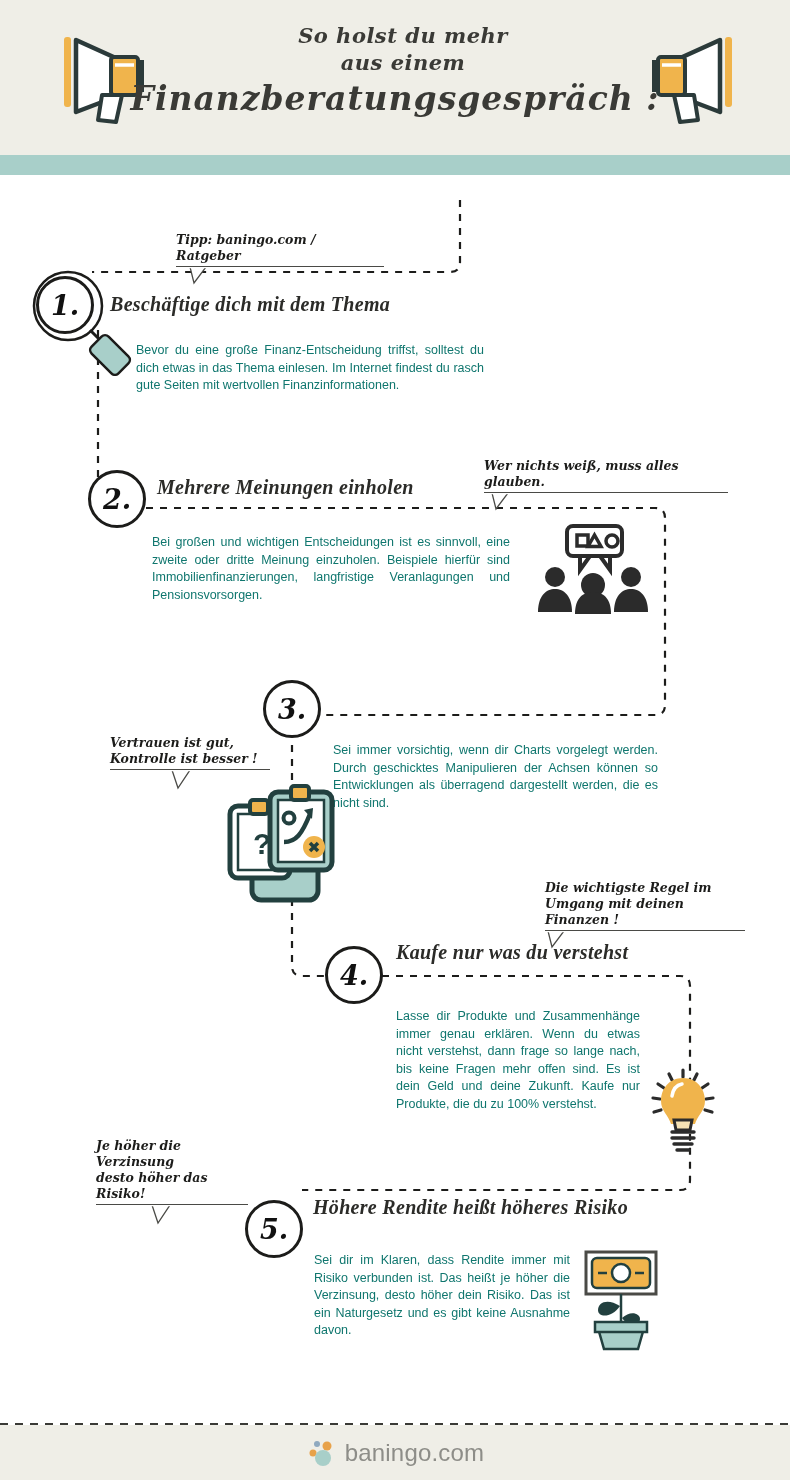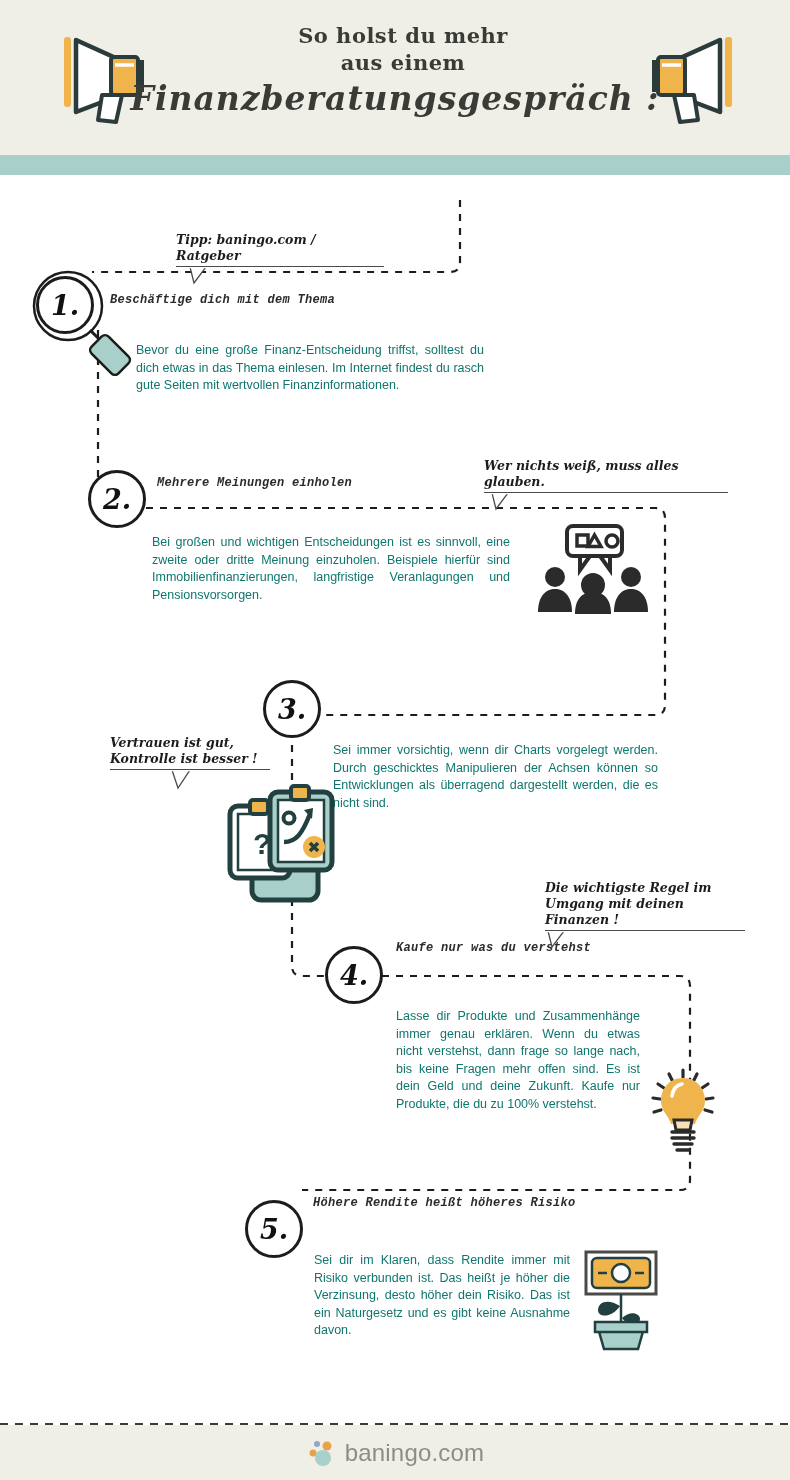--- a/index.html
+++ b/index.html
@@ -27,21 +27,21 @@
     width: 790px; height: 20px;
     background: #a8cfc9;
   }
   #title-block {
     position: absolute; left: 0; top: 22px;
     width: 790px; text-align: center;
     color: #3a3a36;
   }
   .title-line1, .title-line2 {
     font-family: "DejaVu Serif", serif;
-    font-weight: bold; 
+    font-weight: bold; font-style: italic;
     font-size: 21px; line-height: 27px;
     letter-spacing: .5px;
     padding-left: 16px;
   }
   .title-line3 {
     font-family: "DejaVu Serif", serif;
     font-weight: bold; font-style: italic;
     font-size: 33px; line-height: 46px;
     letter-spacing: 1px;
   }
@@ -65,23 +65,23 @@
     border-radius: 50%;
     background: #ffffff;
     display: flex; align-items: center; justify-content: center;
     font-family: "DejaVu Serif", serif;
     font-weight: bold; font-style: italic;
     font-size: 27px; color: #111;
     z-index: 5;
   }
   .step-heading {
     position: absolute;
-    font-family: Liberation Mono, monospace;
-    font-weight: bold; font-style: italic;
-    font-size: 12px; color: #2b2b28;
+    font-family: Liberation Serif, serif;
+    font-weight: bold; font-style: italic;
+    font-size: 20px; color: #2b2b28;
     letter-spacing: .3px;
     white-space: nowrap;
     z-index: 4;
   }
   .body-text {
     position: absolute;
     font-family: "Liberation Sans", sans-serif;
     font-size: 12.5px; line-height: 17.5px;
     color: #0f766e;
     text-align: justify;
@@ -299,20 +299,29 @@
   <div class="callout" style="left:110px;top:735px;width:160px;">
     <div class="c-text">Vertrauen ist gut,
 Kontrolle ist besser !</div>
     <div class="c-rule"></div>
     <svg class="c-tail" width="90" height="20" viewBox="0 0 90 20">
       <path d="M62 0 L80 0 L68 18 Z" fill="#ffffff" stroke="#4a4a46" stroke-width="1.3"></path>
       <line x1="61" y1="0" x2="81" y2="0" stroke="#ffffff" stroke-width="2.5"></line>
     </svg>
   </div>
 
+  <div class="callout" style="left:96px;top:1138px;width:152px;">
+    <div class="c-text">Je höher die Verzinsung
+desto höher das Risiko!</div>
+    <div class="c-rule"></div>
+    <svg class="c-tail" width="90" height="20" viewBox="0 0 90 20">
+      <path d="M56 0 L74 0 L62 18 Z" fill="#ffffff" stroke="#4a4a46" stroke-width="1.3"></path>
+      <line x1="55" y1="0" x2="75" y2="0" stroke="#ffffff" stroke-width="2.5"></line>
+    </svg>
+  </div>
 
   <svg id="footer-dash" viewBox="0 0 790 2" preserveAspectRatio="none">
     <line x1="0" y1="1" x2="790" y2="1" stroke="#3a3a36" stroke-width="2" stroke-dasharray="8,7"></line>
   </svg>
   <div id="footer"></div>
   <div id="logo">
     <svg width="34" height="30" viewBox="0 0 34 30">
       <circle cx="11" cy="6" r="3" fill="#8fa9bf"></circle>
       <circle cx="21" cy="8" r="4.5" fill="#e8a24a"></circle>
       <circle cx="7" cy="15" r="3.5" fill="#e8a24a"></circle>

